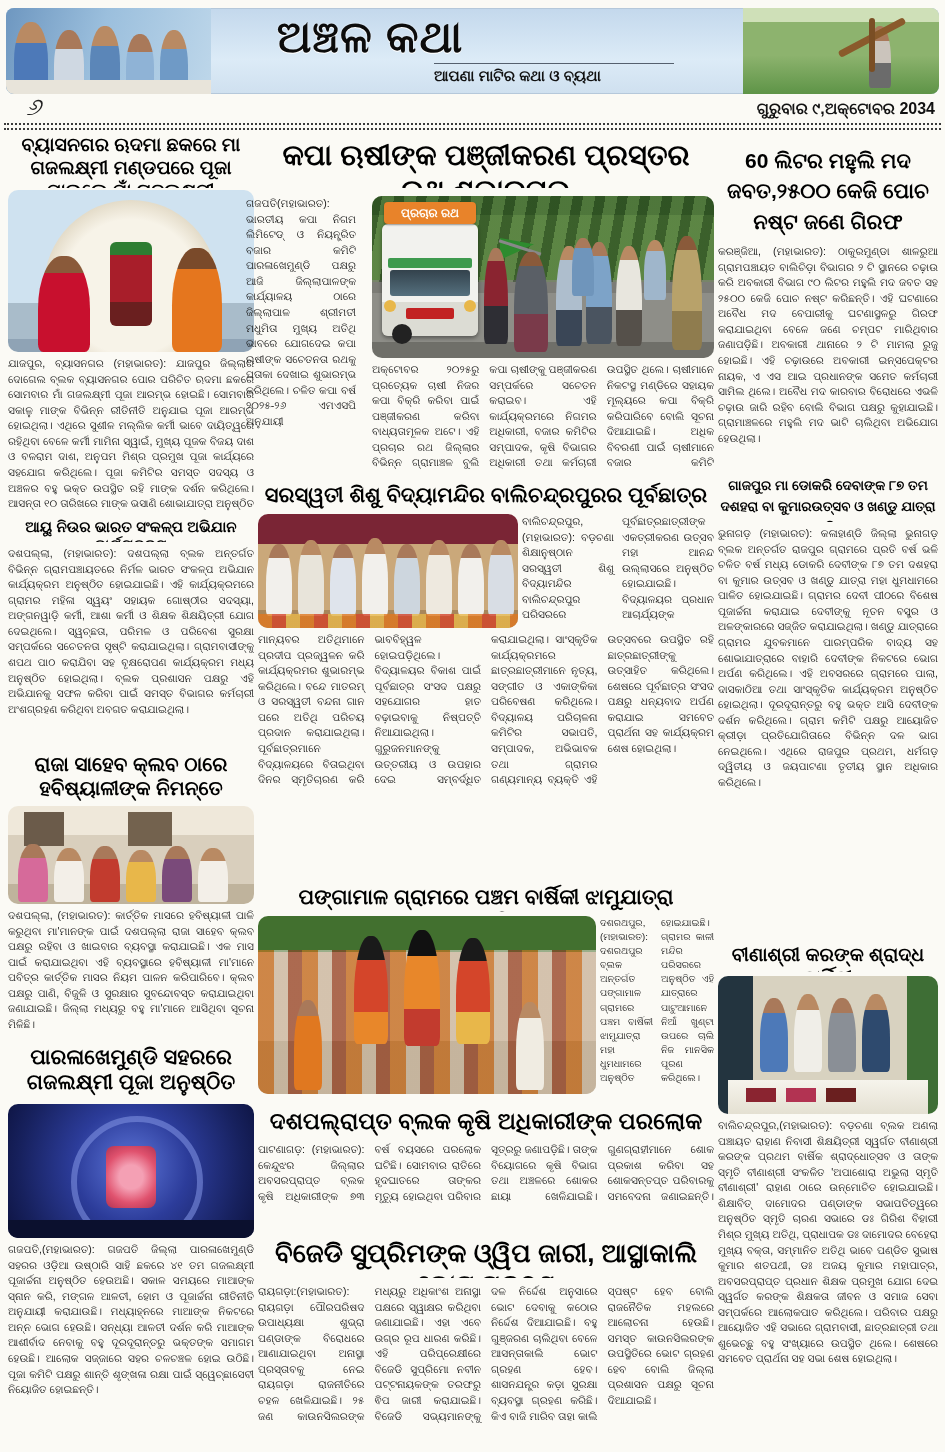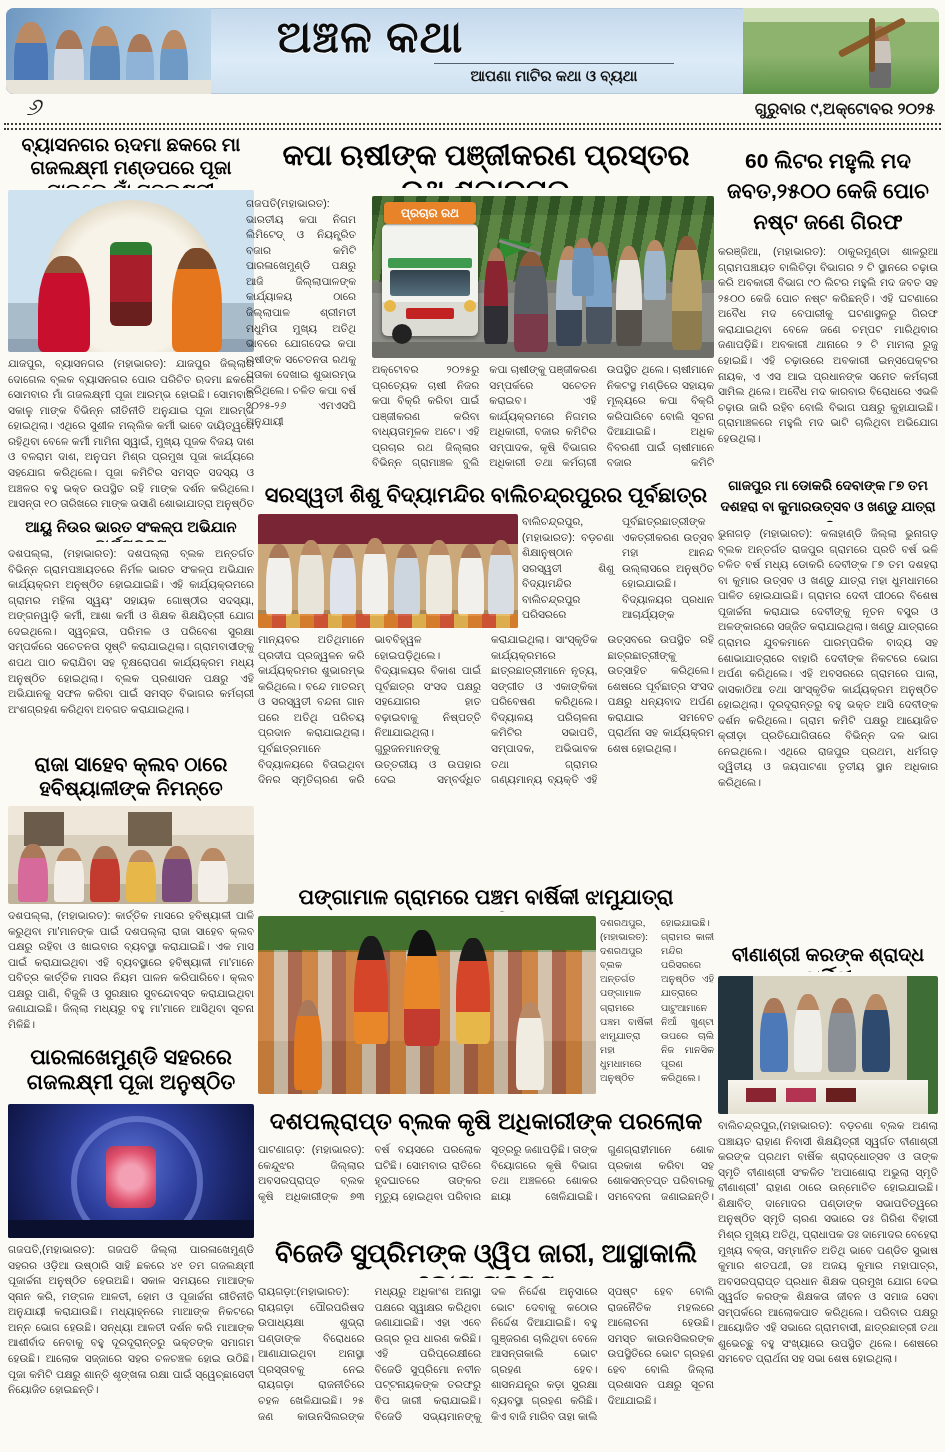--- a/index.html
+++ b/index.html
@@ -4,21 +4,21 @@
 <style>
   html,body{margin:0;padding:0;}
   body{font-family:"Liberation Sans","DejaVu Sans",sans-serif;background:#e9e7e0;}
   .page{position:relative;width:945px;height:1452px;background:#fbfaf5;margin:0 auto;overflow:hidden;}
   .abs{position:absolute;}
   .hl{font-weight:700;color:#000;text-align:center;line-height:1.2;overflow:hidden;}
   .body-txt{font-size:10.6px;line-height:1.47;text-align:justify;color:#1a1a1a;overflow:hidden;word-break:break-word;}
   .cols-2{column-count:2;column-gap:8px;}
   .cols-3{column-count:3;column-gap:10px;}
   .cols-4{column-count:4;column-gap:10px;}
-  .ph{position:absolute;overflow:hidden;border-radius:2px;background:#bbb;}
+  .ph{position:absolute;overflow:hidden;border-radius:10px;background:#bbb;}
   .fig{position:absolute;border-radius:45% 45% 10% 10%/55% 55% 8% 8%;}
   .dotted{border-top:2px dotted #3a3a3a;border-bottom:2px dotted #3a3a3a;height:3px;}
   .masthead{background:linear-gradient(180deg,#c3d8ec 0%,#dcebf7 60%,#cfe0ef 100%);border-radius:8px;box-shadow:0 0 0 1px #b5c8da inset;}
   .m-title{font-weight:700;color:#0c0c0c;text-shadow:0 1px 0 #fff,0 0 2px rgba(255,255,255,.7);letter-spacing:1px;}
   .kicker{font-weight:700;text-align:center;color:#000;}
   .banner-chip{background:#e8832a;color:#fff;font-weight:700;text-align:center;border-radius:4px;box-shadow:0 1px 2px rgba(0,0,0,.4);}
 </style>
 </head>
 <body>
 
@@ -33,25 +33,25 @@
       <div class="fig" style="left:154px;top:22px;width:28px;height:64px;background:linear-gradient(#b98a63 0 30%,#6f9ac6 30%);"></div>
       <div class="abs" style="left:0;bottom:0;width:205px;height:14px;background:#e8e4da;"></div>
     </div>
     <div class="ph" style="right:0;top:0;width:196px;height:86px;border-radius:0 8px 8px 0;background:linear-gradient(180deg,#cfe0b8 0 16%,#8db36e 16% 55%,#5e9447);">
       <div class="fig" style="right:48px;top:18px;width:22px;height:62px;background:linear-gradient(#a9795a 0 24%,#cbc4bc 24% 60%,#6b6b6b 60%);"></div>
       <div class="abs" style="right:30px;top:26px;width:74px;height:7px;background:#8a5a2b;transform:rotate(-28deg);border-radius:3px;"></div>
       <div class="abs" style="right:64px;top:10px;width:6px;height:54px;background:#7a4e24;border-radius:3px;"></div>
     </div>
     <div class="abs m-title" style="left:214px;top:4px;width:300px;font-size:44px;text-align:center;">ଅଞ୍ଚଳ କଥା</div>
     <div class="abs" style="left:428px;top:55px;width:240px;height:1px;background:#55606e;"></div>
-    <div class="abs" style="left:428px;top:59px;width:240px;font-size:15px;font-weight:700;color:#111;text-align:center;">ଆପଣା ମାଟିର କଥା ଓ ବ୍ୟଥା</div>
+    <div class="abs" style="left:428px;top:59px;width:240px;font-size:15px;font-weight:700;color:#111;text-align:left;">ଆପଣା ମାଟିର କଥା ଓ ବ୍ୟଥା</div>
   </div>
 
   <div class="abs" style="left:26px;top:94px;font-family:'Liberation Serif','DejaVu Serif',serif;font-style:italic;font-size:24px;color:#222;">୬</div>
-  <div class="abs" style="left:640px;top:100px;width:295px;text-align:right;font-size:16px;font-weight:700;color:#111;">ଗୁରୁବାର ୯,ଅକ୍ଟୋବର ୨୦୨୫</div>
+  <div class="abs" style="left:640px;top:100px;width:295px;text-align:right;font-size:16px;font-weight:700;color:#111;">ଗୁରୁବାର ୯,ଅକ୍ଟୋବର 2034</div>
   <div class="abs dotted" style="left:4px;top:123px;width:937px;"></div>
 
   <div class="abs hl" style="left:8px;top:134px;width:246px;height:54px;font-size:19px;">ବ୍ୟାସନଗର ଋଦମା ଛକରେ ମା ଗଜଲକ୍ଷ୍ମୀ ମଣ୍ଡପରେ ପୂଜା ପାଇଲେ ମାଁ ଗଜଲକ୍ଷ୍ମୀ</div>
   <div class="ph" style="left:8px;top:190px;width:246px;height:162px;background:linear-gradient(180deg,#cfe2f0 0 70%,#a9bcca 70% 92%,#8fa3b5 92%);">
     <div class="abs" style="left:36px;top:10px;width:174px;height:174px;border-radius:50%;background:radial-gradient(circle,#f7f3e8 55%,#ded5c0 75%,#cfc6ae);"></div>
     <div class="abs" style="left:102px;top:52px;width:42px;height:84px;background:linear-gradient(#2e7d32 0 16%,#a81e2a 16% 72%,#6a1f1f 72%);border-radius:6px;"></div>
     <div class="fig" style="left:30px;top:66px;width:52px;height:96px;background:linear-gradient(#8a5a3a 0 18%,#c8102e 18%);"></div>
     <div class="fig" style="left:164px;top:58px;width:50px;height:104px;background:linear-gradient(#7a4a2a 0 20%,#e5761e 20%);"></div>
   </div>
   <div class="abs body-txt" style="left:8px;top:356px;width:246px;height:156px;">ଯାଜପୁର, ବ୍ୟାସନଗର (ମହାଭାରତ): ଯାଜପୁର ଜିଲ୍ଲାର ଦୋଗେଲ ବ୍ଲକ ବ୍ୟାସନଗର ପୋର ପରିଚିତ ଋଦମା ଛକରେ ସୋମବାର ମାଁ ଗଜଲକ୍ଷ୍ମୀ ପୂଜା ଆରମ୍ଭ ହୋଇଛି। ସୋମବାର ସକାଳୁ ମାଙ୍କ ବିଭିନ୍ନ ରୀତିନୀତି ଅନୁଯାଇ ପୂଜା ଆରମ୍ଭ ହୋଇଥିଲା। ଏଥିରେ ସୁଶୀଳ ମଲ୍ଲିକ କର୍ମୀ ଭାବେ ଦାୟିତ୍ୱରେ ରହିଥିବା ବେଳେ କର୍ମୀ ମାମିନା ସ୍ୱାଇଁ, ମୁଖ୍ୟ ପୂଜକ ବିଜୟ ଦାଶ ଓ ବଳରାମ ଦାଶ, ଅନୁପମ ମିଶ୍ର ପ୍ରମୁଖ ପୂଜା କାର୍ଯ୍ୟରେ ସହଯୋଗ କରିଥିଲେ। ପୂଜା କମିଟିର ସମସ୍ତ ସଦସ୍ୟ ଓ ଅଞ୍ଚଳର ବହୁ ଭକ୍ତ ଉପସ୍ଥିତ ରହି ମାଙ୍କ ଦର୍ଶନ କରିଥିଲେ। ଆସନ୍ତା ୧୦ ତାରିଖରେ ମାଙ୍କ ଭସାଣି ଶୋଭାଯାତ୍ରା ଅନୁଷ୍ଠିତ ହେବ ବୋଲି କମିଟି ପକ୍ଷରୁ ସୂଚନା ଦିଆଯାଇଛି।</div>

